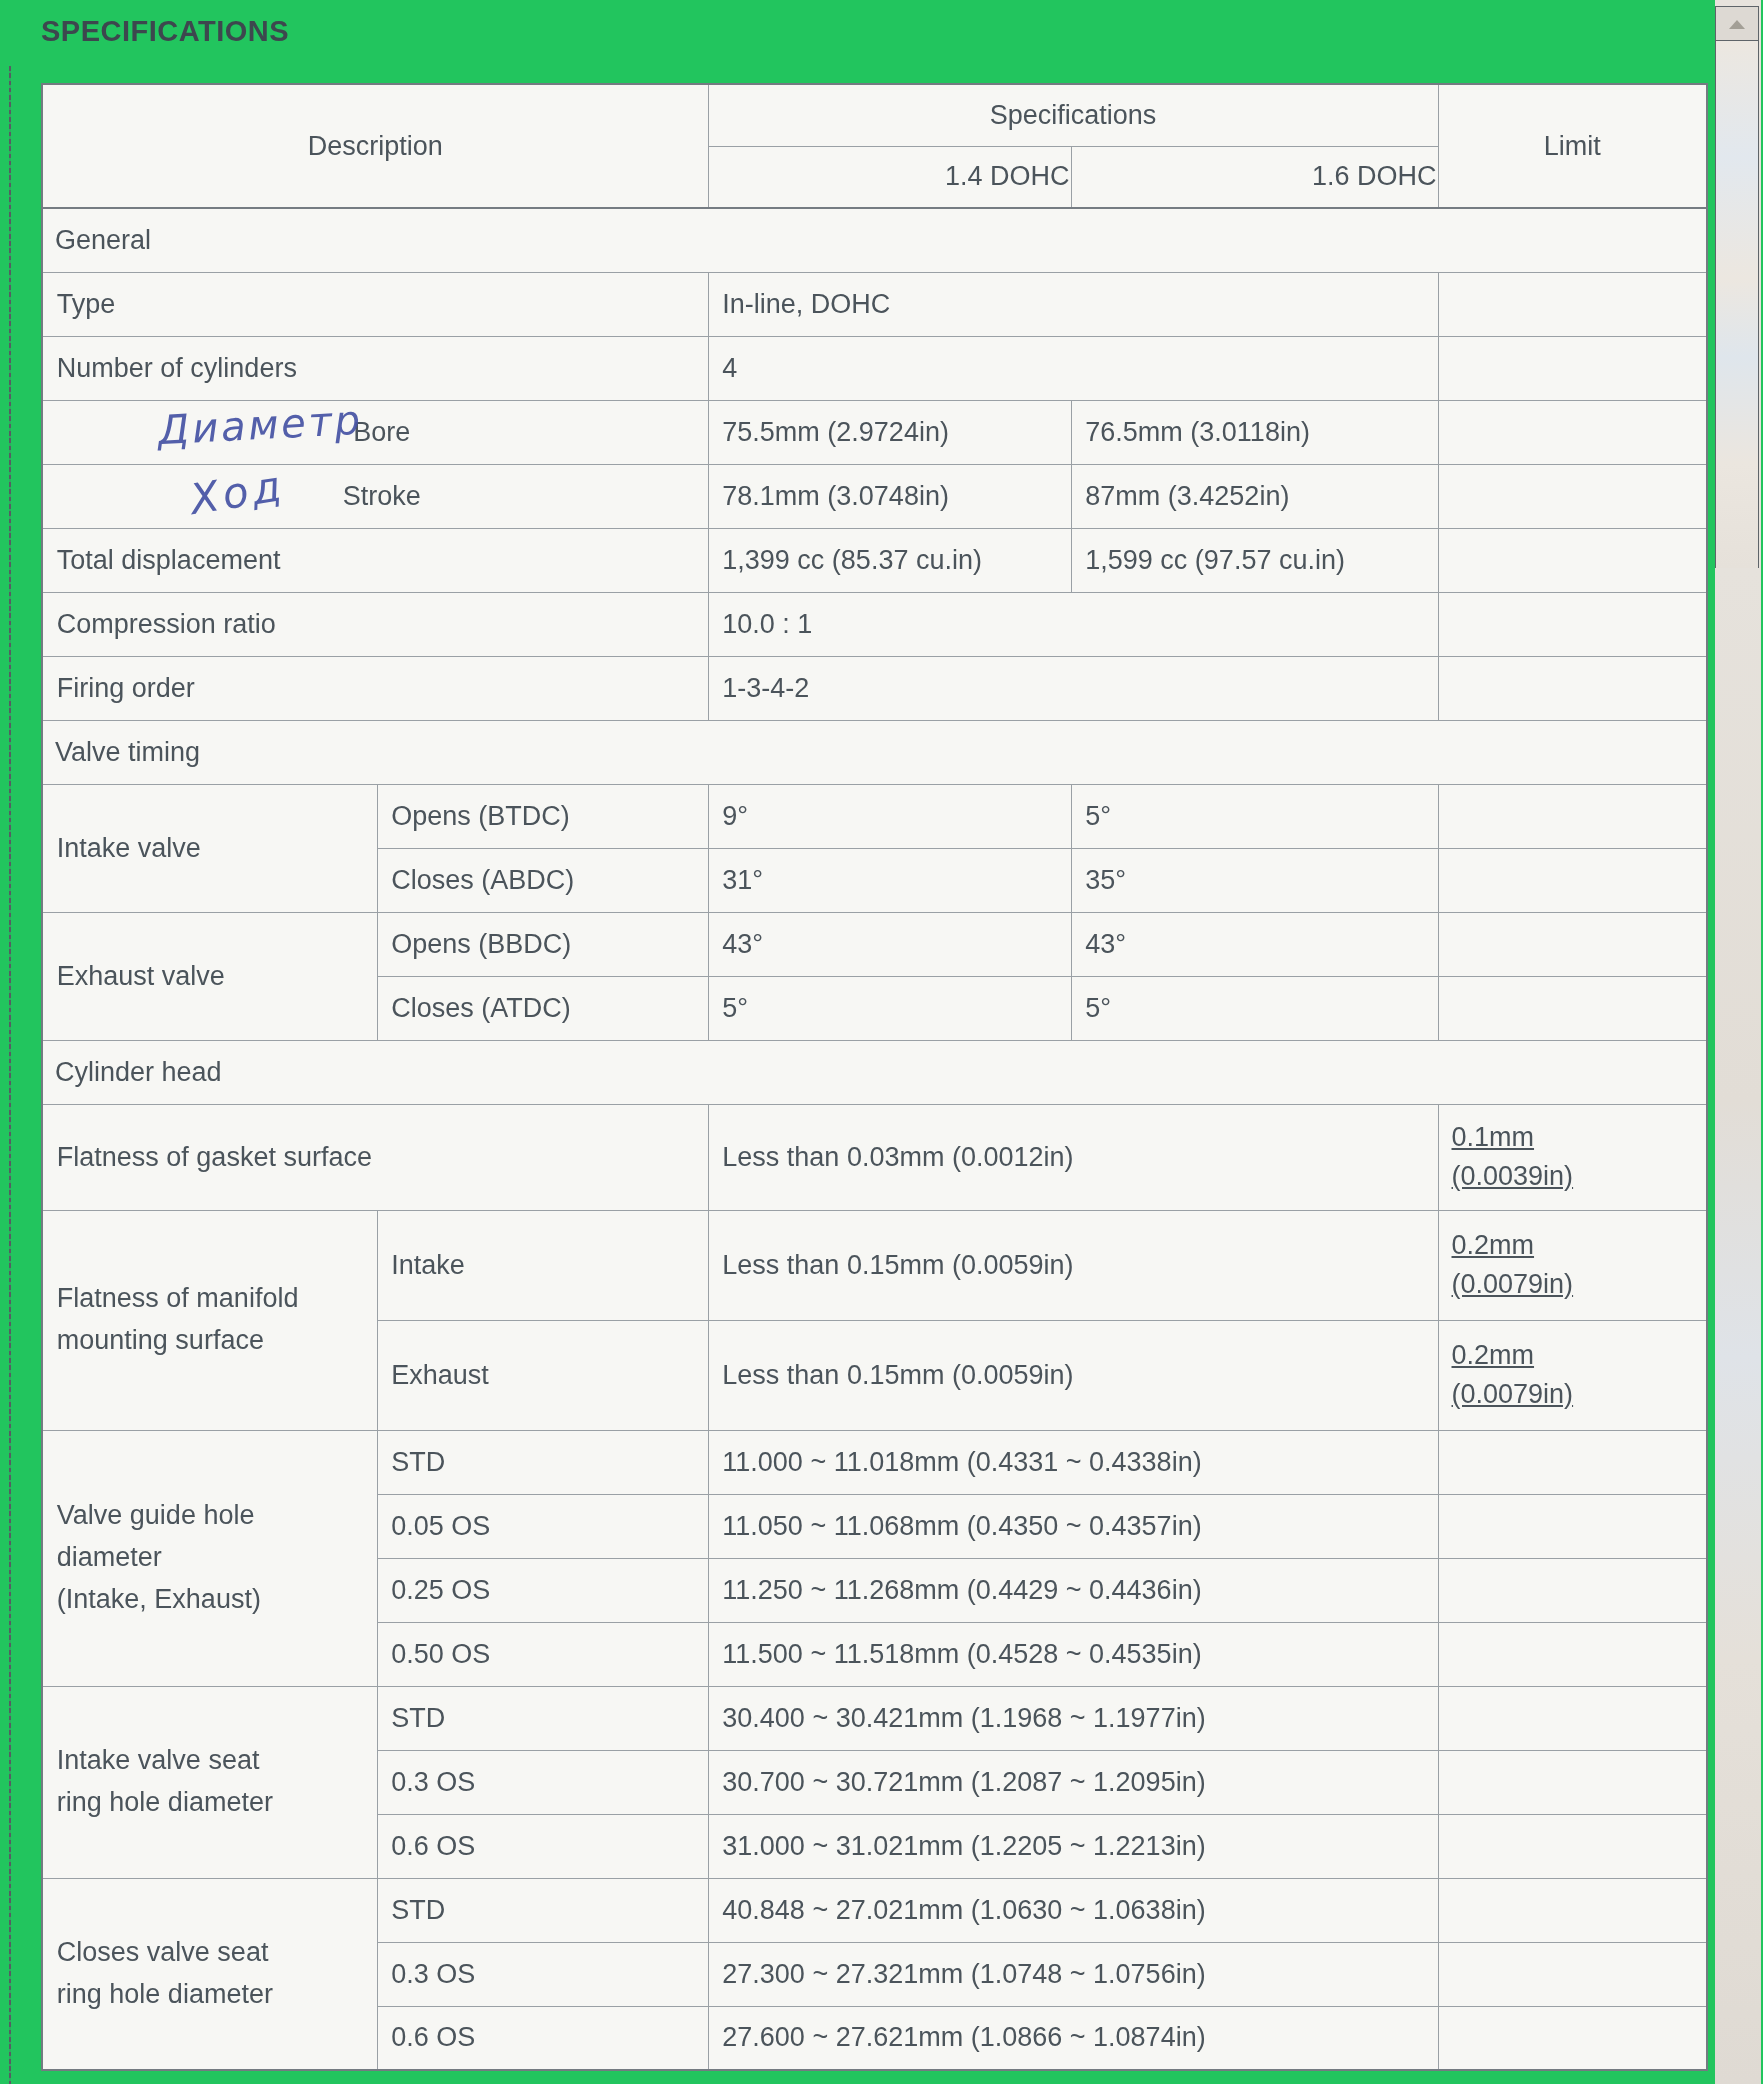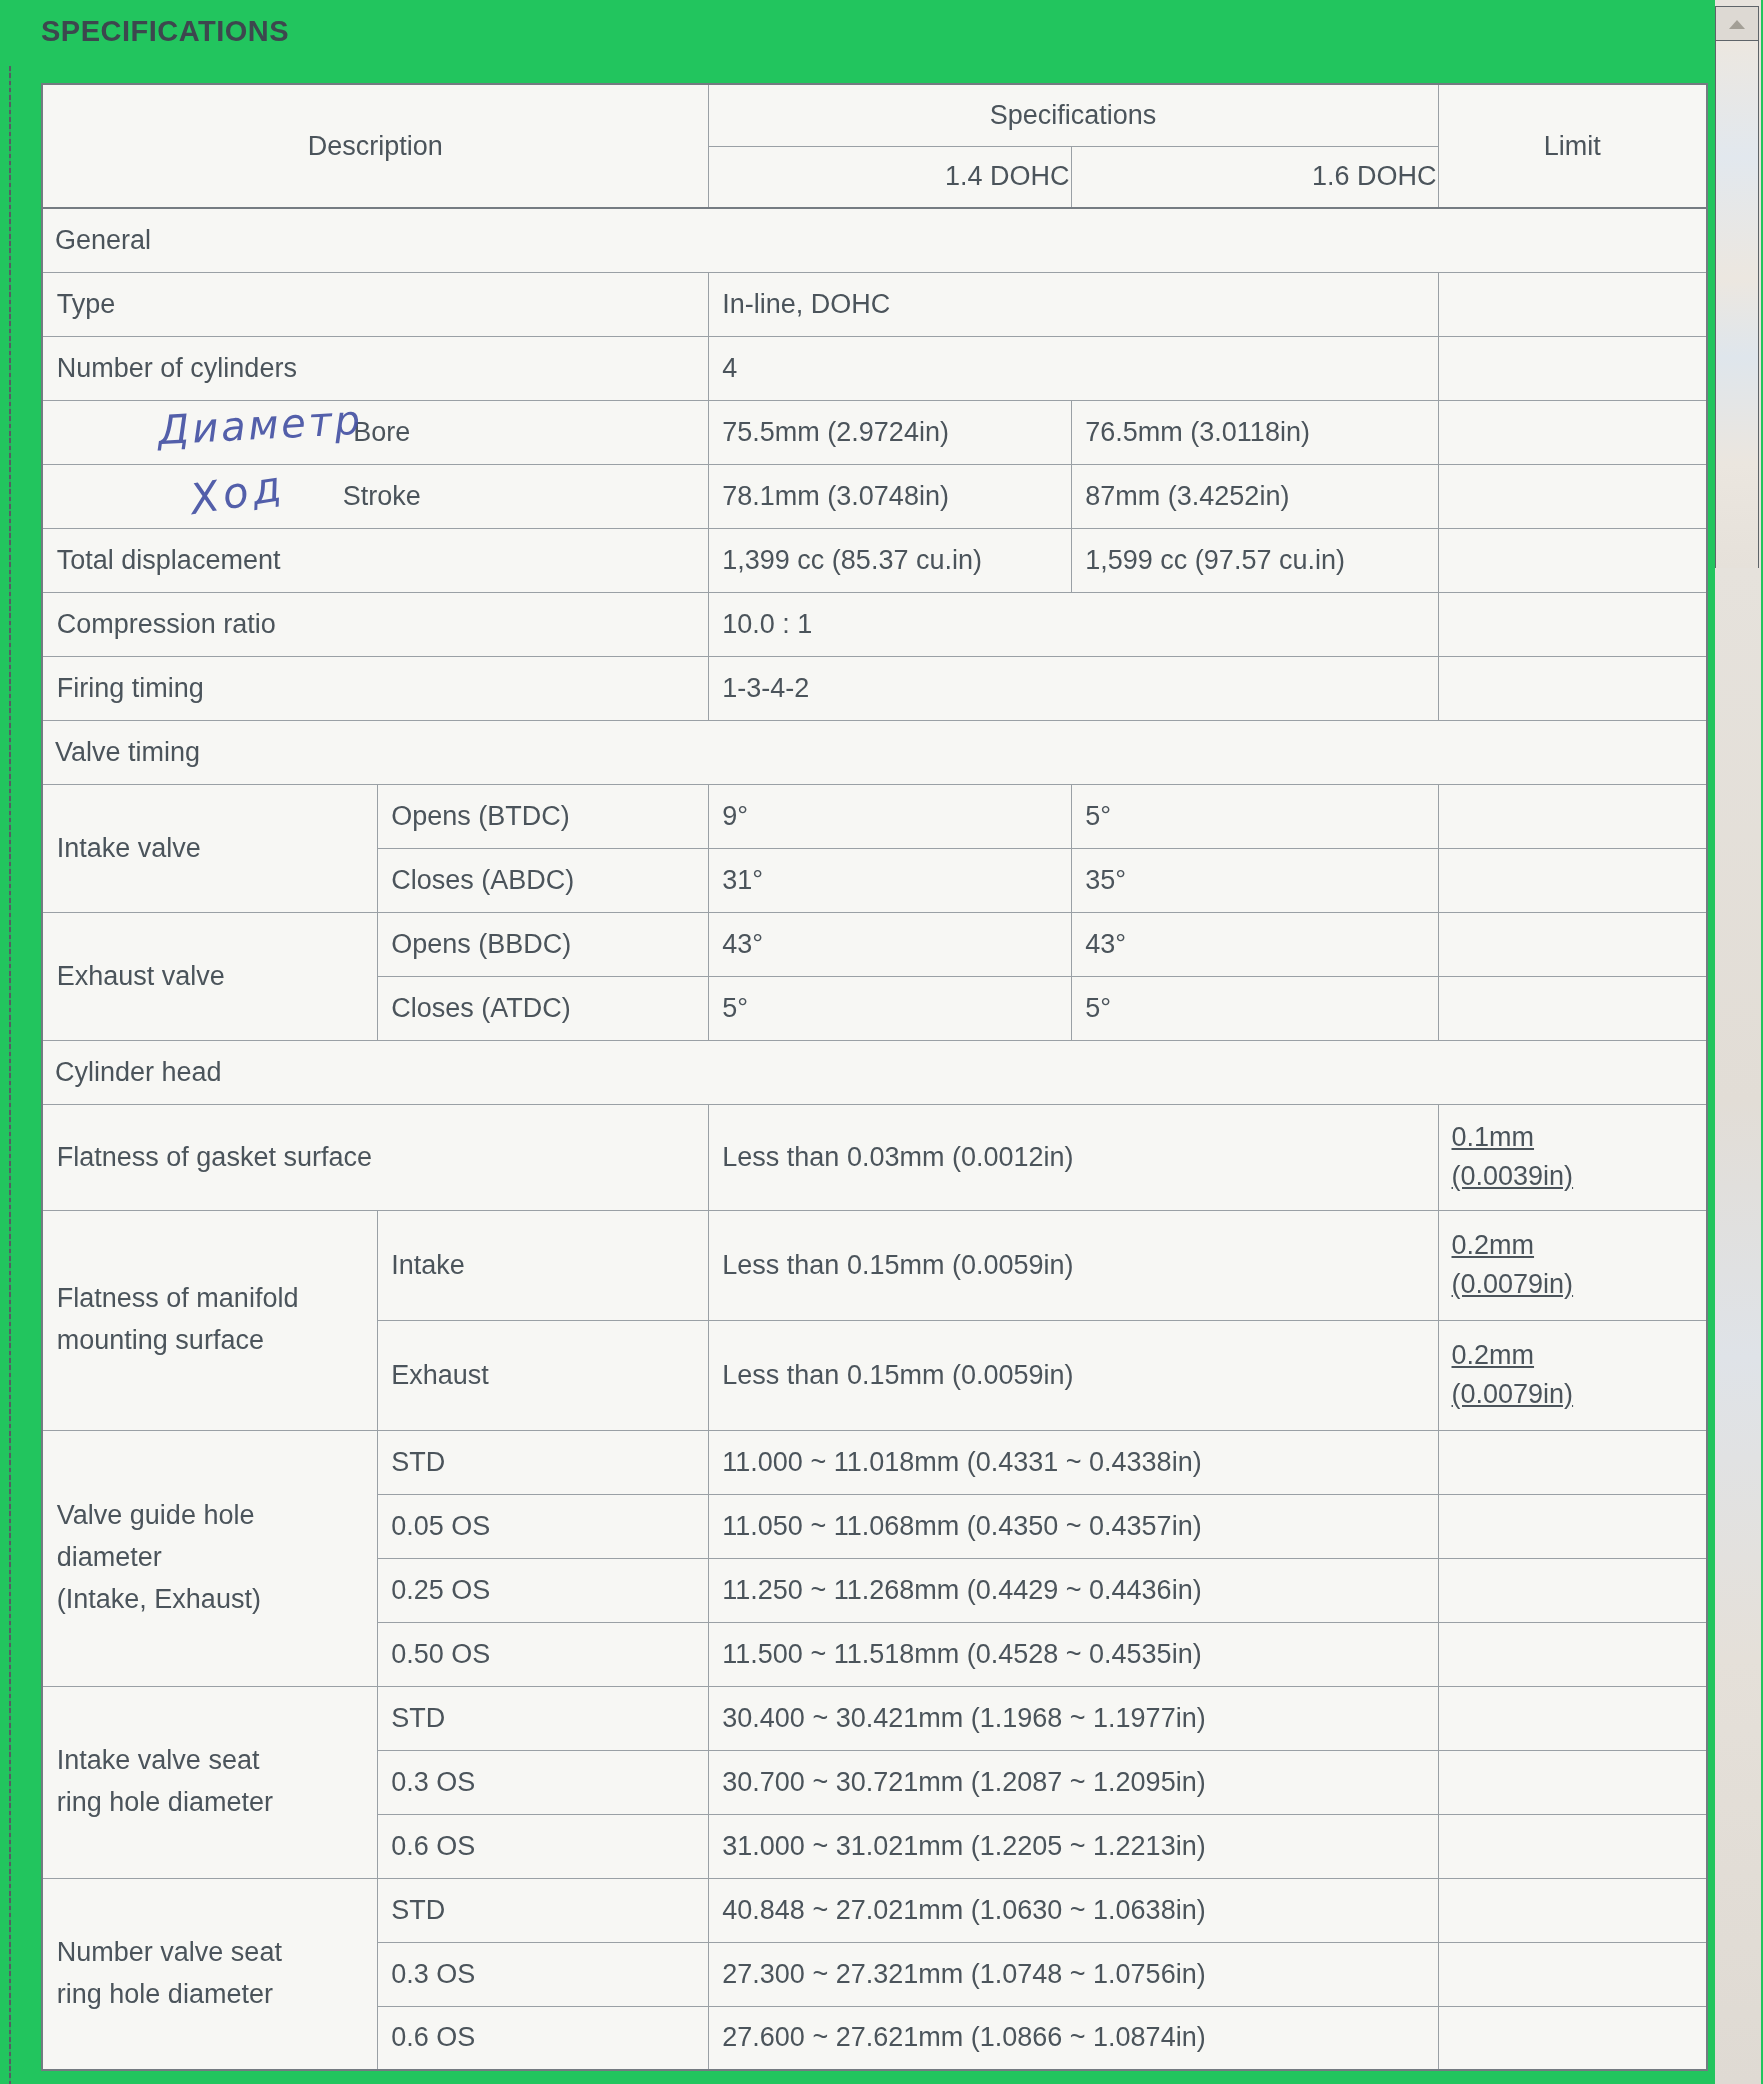--- a/index.html
+++ b/index.html
@@ -150,21 +150,21 @@
         <td class="val">1,399 cc (85.37 cu.in)</td>
         <td class="val">1,599 cc (97.57 cu.in)</td>
         <td class="lim"></td>
       </tr>
       <tr class="h-std">
         <td class="lbl" colspan="2">Compression ratio</td>
         <td class="val" colspan="2">10.0 : 1</td>
         <td class="lim"></td>
       </tr>
       <tr class="h-std">
-        <td class="lbl" colspan="2">Firing timing</td>
+        <td class="lbl" colspan="2">Firing order</td>
         <td class="val" colspan="2">1-3-4-2</td>
         <td class="lim"></td>
       </tr>
 
       <tr class="h-sec">
           <td class="sec" colspan="5">Valve timing</td>
         </tr>
 
       <tr class="h-std">
         <td class="lbl" rowspan="2">Intake valve</td>
@@ -252,21 +252,21 @@
         <td class="val" colspan="2">30.700 ~ 30.721mm (1.2087 ~ 1.2095in)</td>
         <td class="lim"></td>
       </tr>
       <tr class="h-std">
         <td class="sub">0.6 OS</td>
         <td class="val" colspan="2">31.000 ~ 31.021mm (1.2205 ~ 1.2213in)</td>
         <td class="lim"></td>
       </tr>
 
       <tr class="h-std">
-        <td class="lbl multi" rowspan="3">Number valve seat
+        <td class="lbl multi" rowspan="3">Closes valve seat
 ring hole diameter</td>
         <td class="sub">STD</td>
         <td class="val" colspan="2">40.848 ~ 27.021mm (1.0630 ~ 1.0638in)</td>
         <td class="lim"></td>
       </tr>
       <tr class="h-std">
         <td class="sub">0.3 OS</td>
         <td class="val" colspan="2">27.300 ~ 27.321mm (1.0748 ~ 1.0756in)</td>
         <td class="lim"></td>
       </tr>

